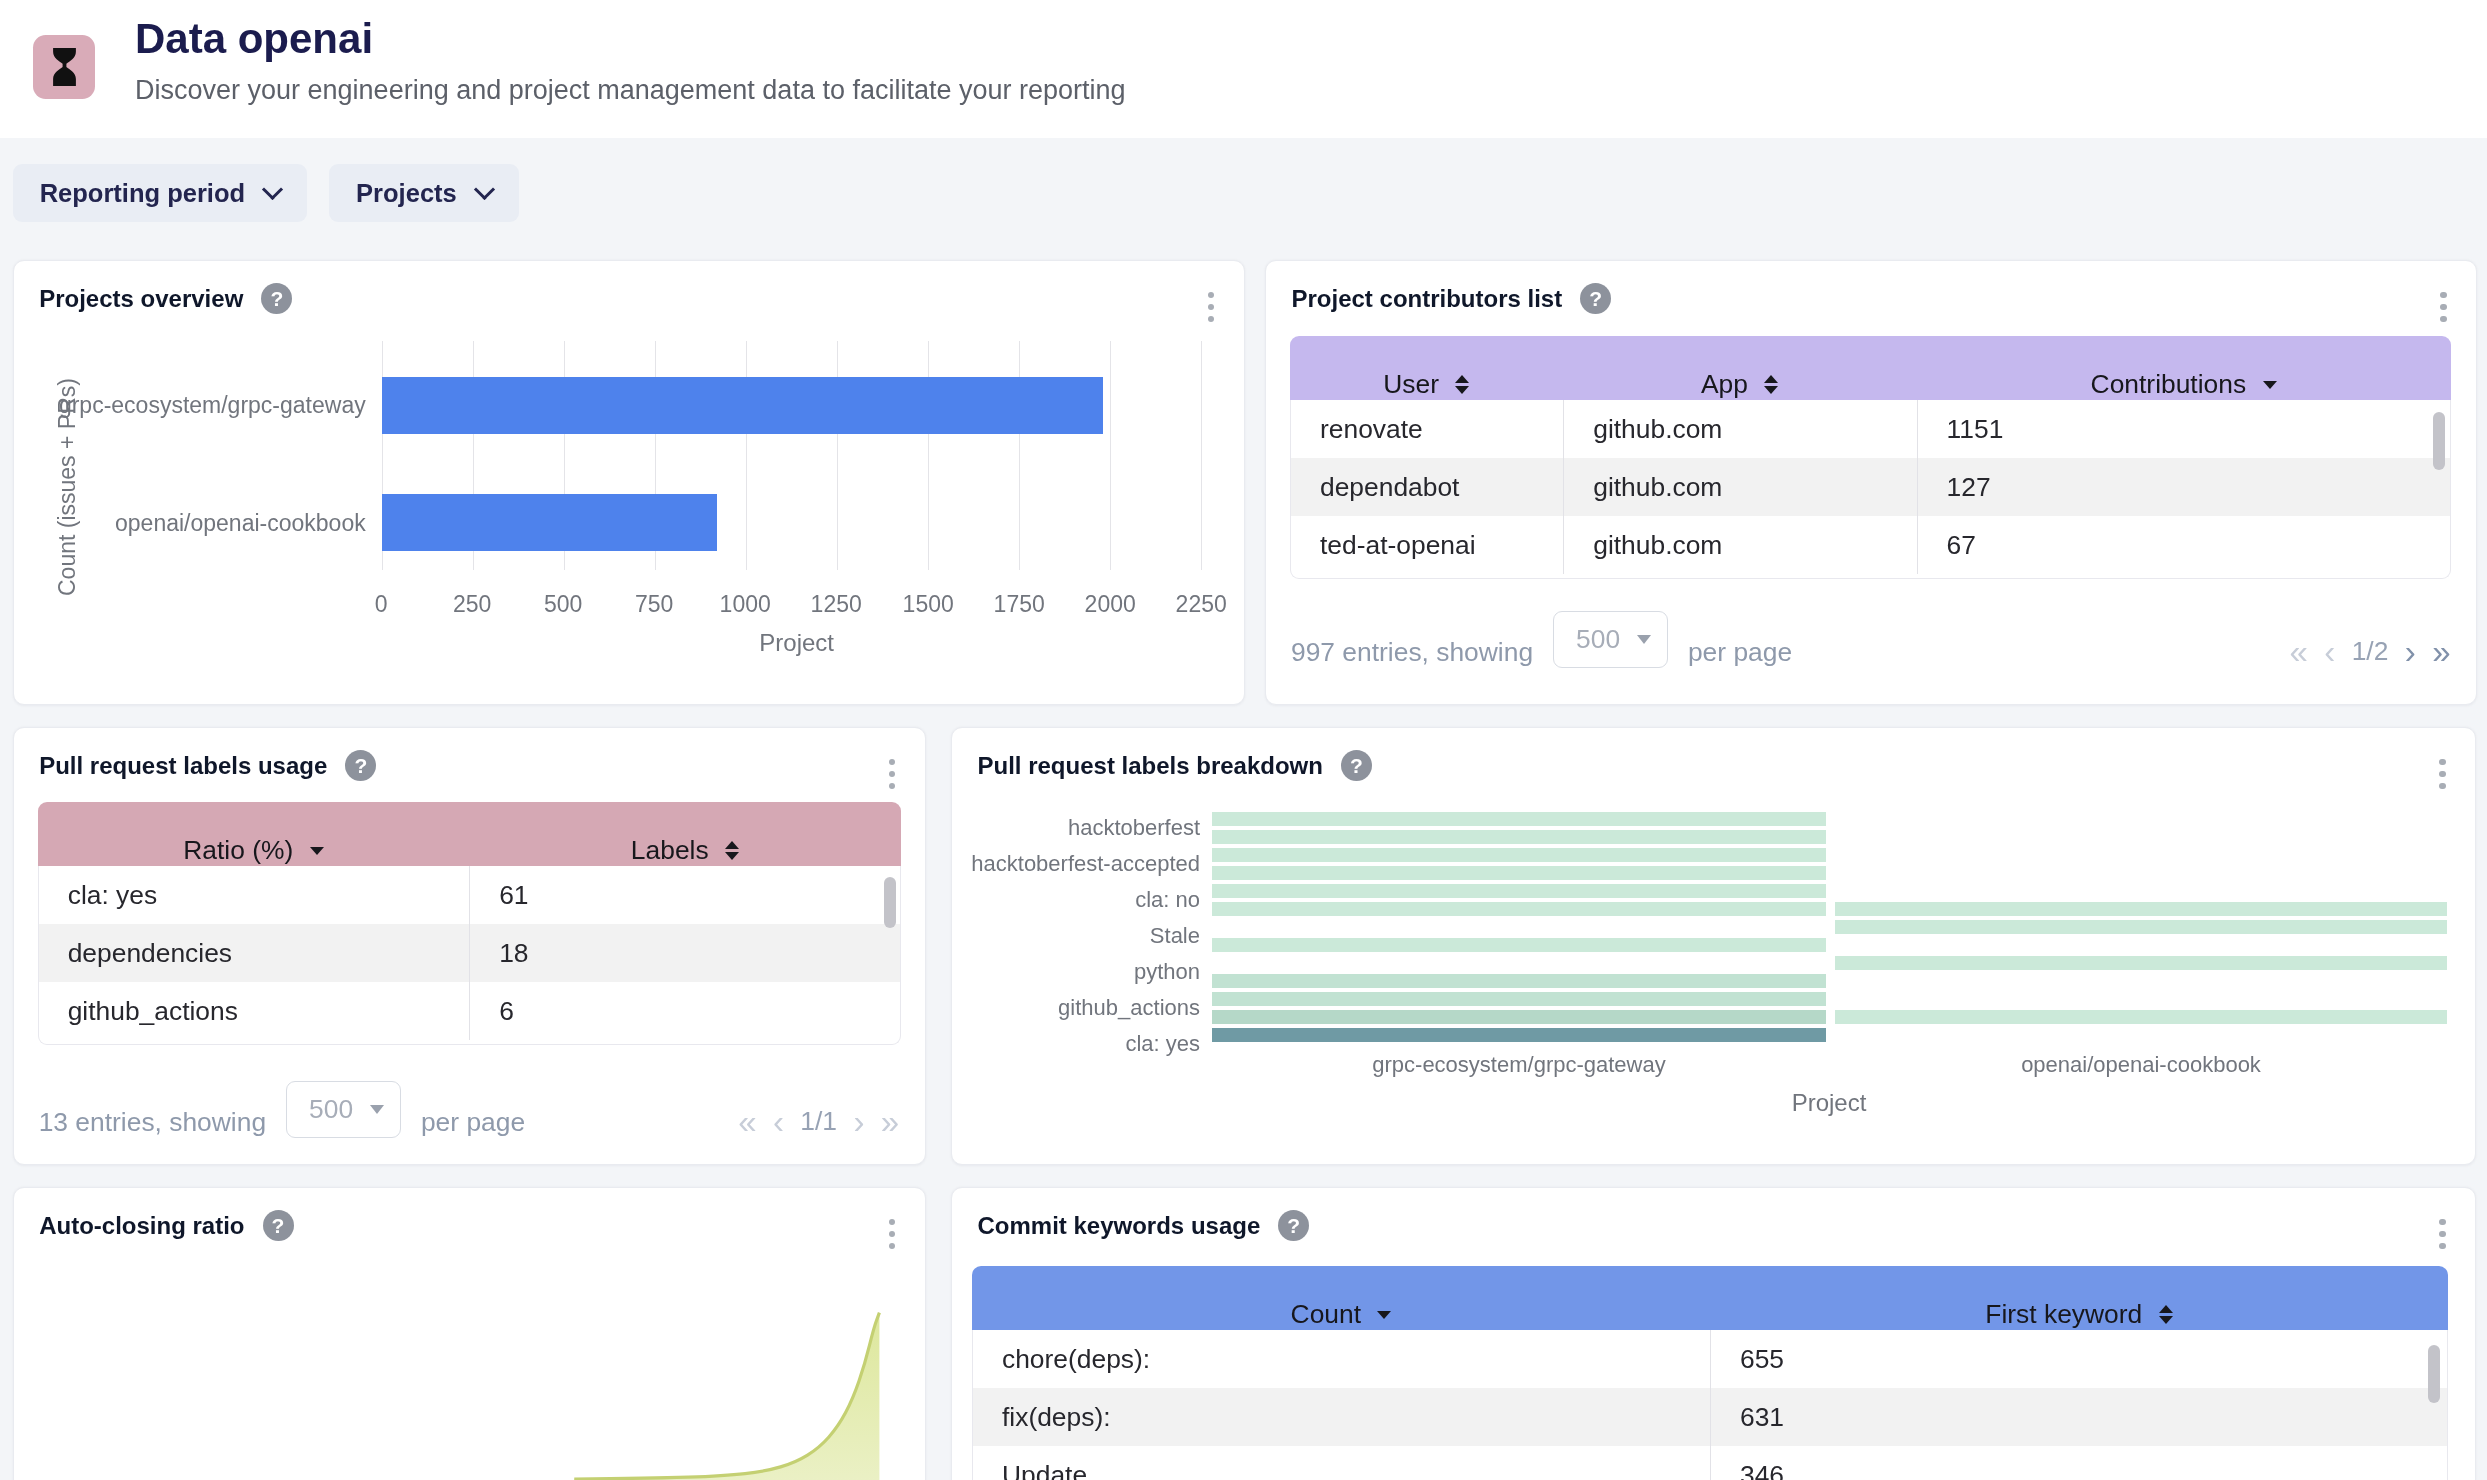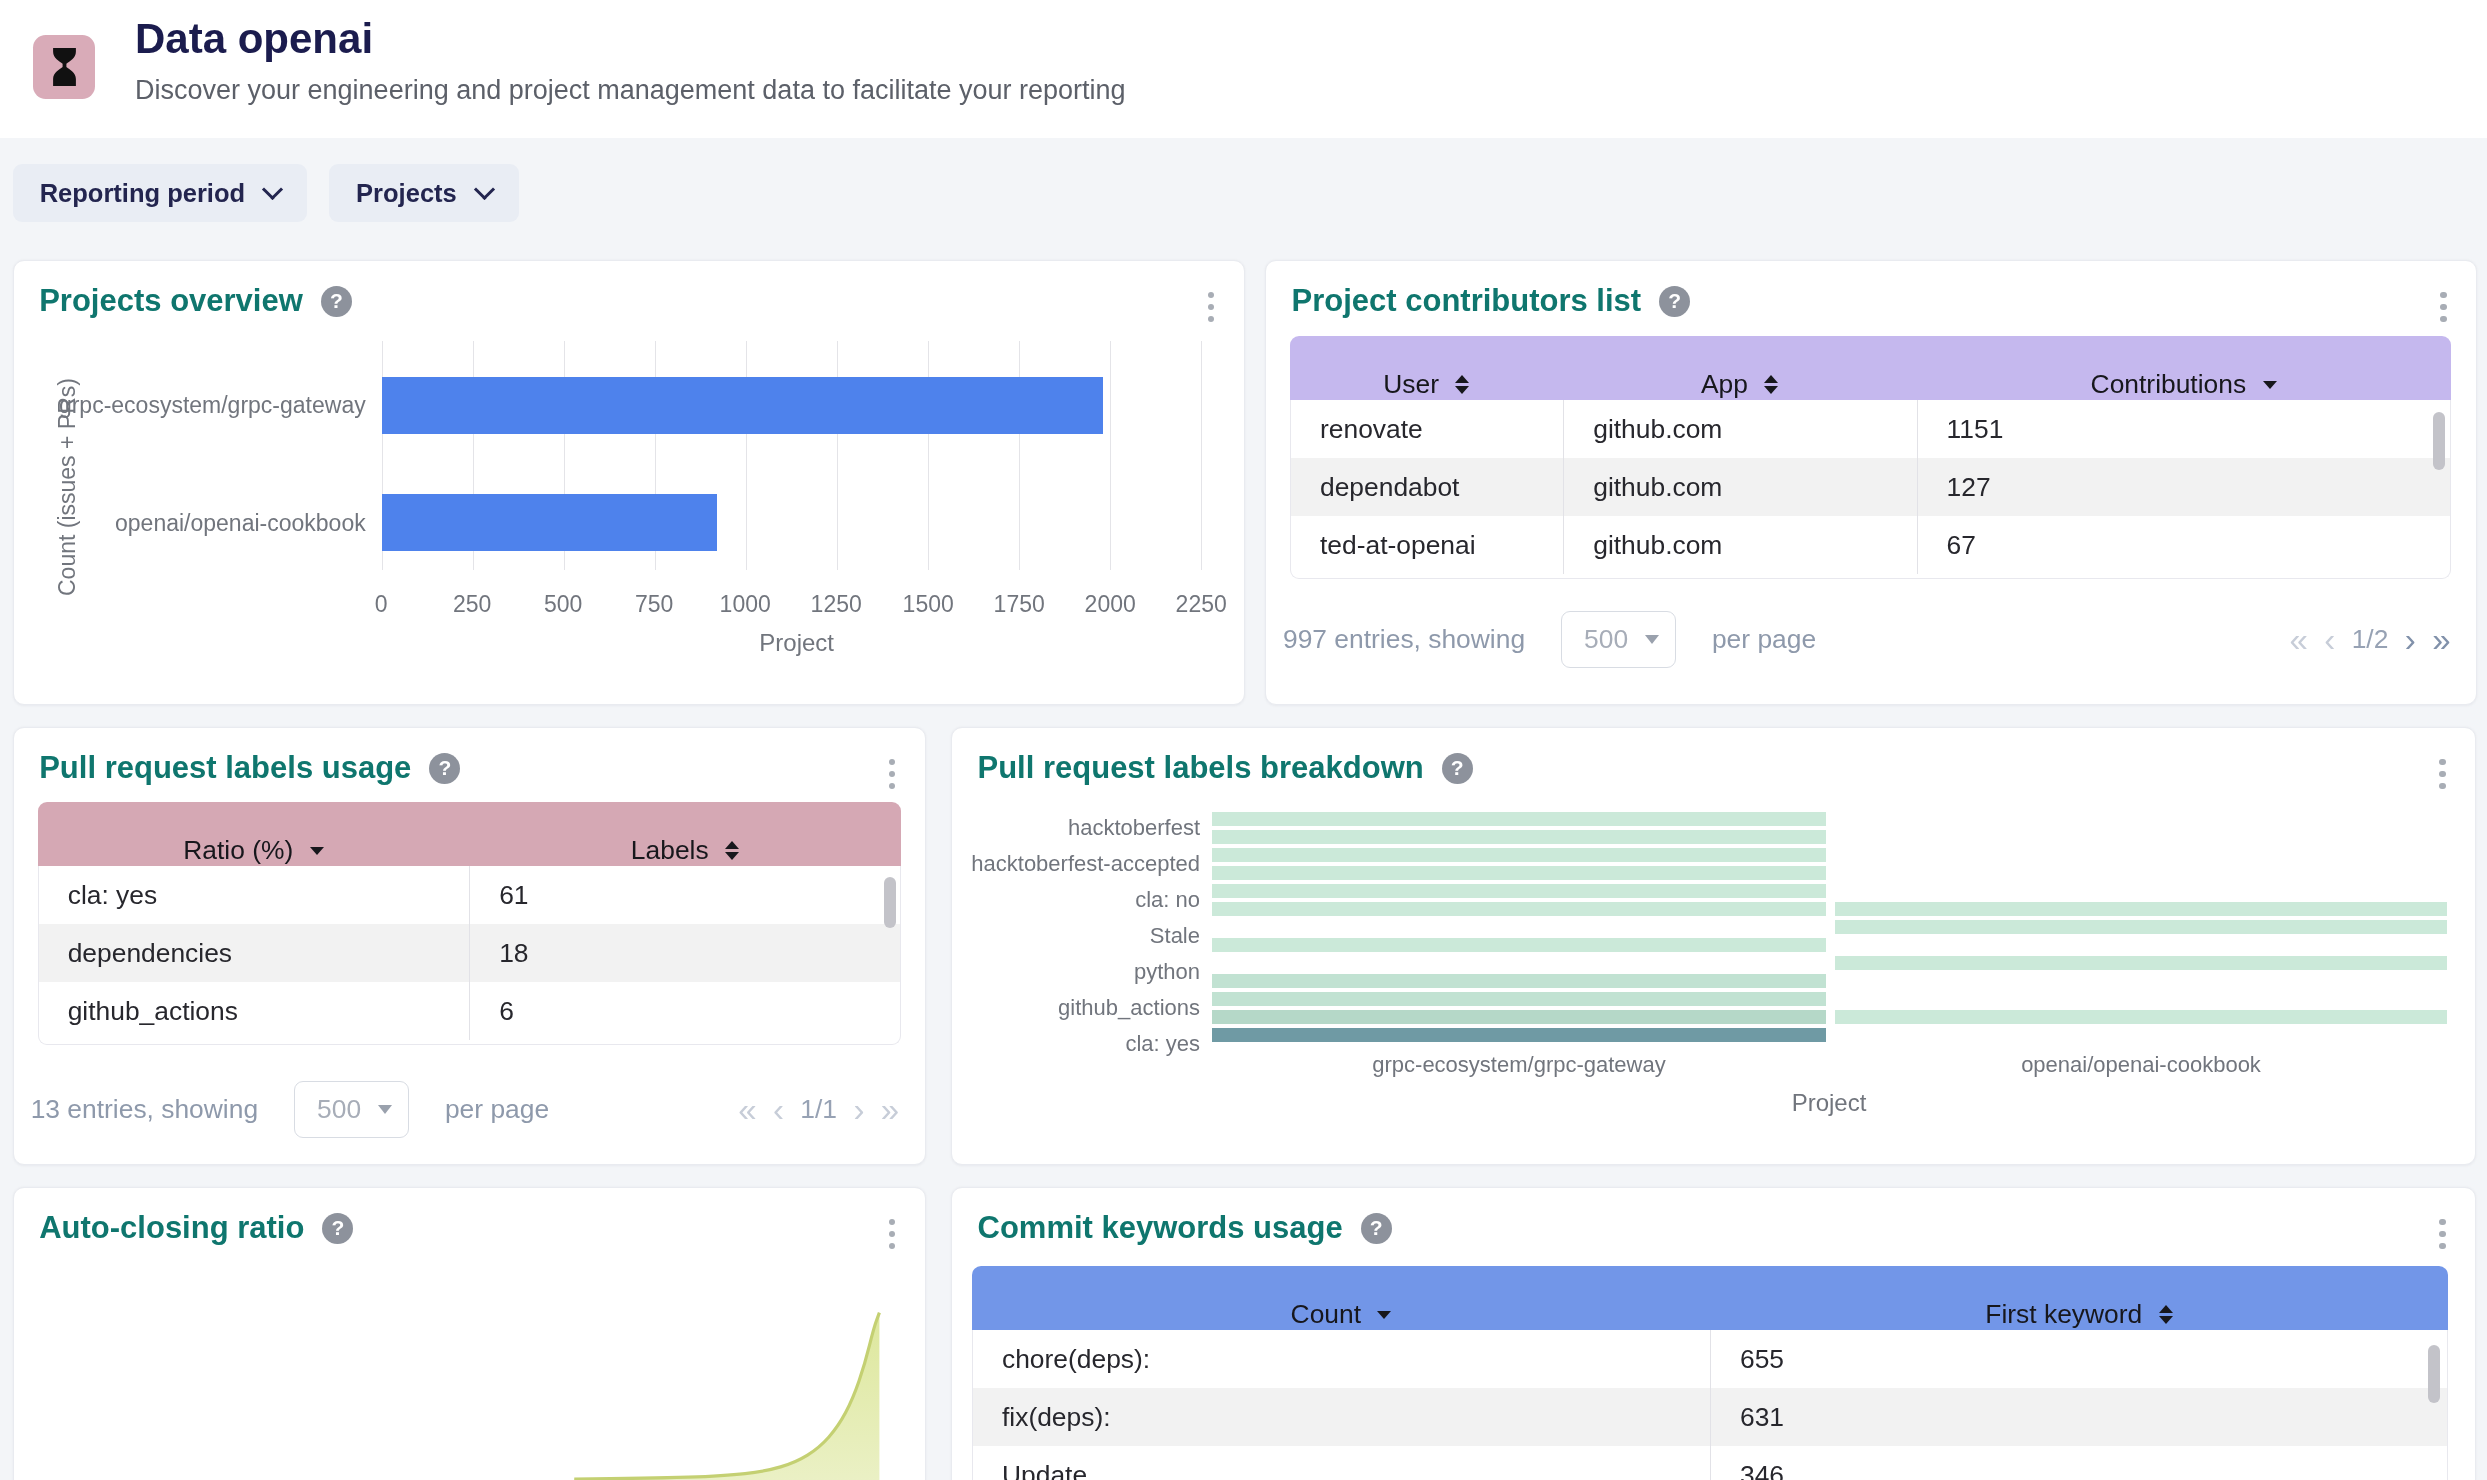--- a/index.html
+++ b/index.html
@@ -18,21 +18,21 @@
         transform:rotate(45deg);margin-top:-7.3px}
   .panel{position:absolute;background:#fff;border:0.9px solid #e9ebf0;border-radius:11px;
          box-shadow:0 0.9px 2.7px rgba(20,25,60,.05)}
   #p-overview{left:12.7px;top:260px;width:1230px;height:443px}
   #p-contrib{left:1265px;top:260px;width:1210px;height:443px}
   #p-labels{left:12.7px;top:727px;width:911px;height:436px}
   #p-breakdown{left:951px;top:727px;width:1523px;height:436px}
   #p-auto{left:12.7px;top:1187px;width:911px;height:510px}
   #p-commit{left:951px;top:1187px;width:1523px;height:510px}
   .panel-title{position:absolute;left:25.5px;top:22px;display:flex;align-items:center;gap:18px;z-index:2}
-  .panel-title h2{margin:0;font-size:31px;font-weight:700;color:#0f766e}
+  .panel-title h2{margin:0;font-size:24px;font-weight:700;color:#0f172a}
   .help{width:31px;height:31px;border-radius:50%;background:#8d929c;color:#fff;display:flex;
         align-items:center;justify-content:center;font-size:21px;font-weight:700;cursor:pointer}
   .help::before{content:"?"}
   .kebab{position:absolute;right:24px;top:25.5px;display:flex;flex-direction:column;gap:5.5px;
          cursor:pointer;padding:5.5px;z-index:2}
   .kebab i{width:6.4px;height:6.4px;border-radius:50%;background:#a8adb5}
   
   .tbl{position:absolute}
   .thead{display:flex;height:64px;border-radius:9px 9px 0 0;align-items:flex-end}
   .th{display:flex;align-items:center;justify-content:center;gap:16.4px;font-size:26.4px;color:#17171c;
@@ -42,21 +42,21 @@
         border-bottom:8.2px solid #17171c}
   .s-down{width:0;height:0;border-left:7.3px solid transparent;border-right:7.3px solid transparent;
         border-top:8.2px solid #17171c}
   .tbody{border:0.9px solid #e8e8ee;border-top:none;border-radius:0 0 9px 9px;overflow:hidden;background:#fff}
   .tr{display:flex;height:58px}
   .tr.striped{background:#f2f2f2}
   .td{display:flex;align-items:center;padding-left:29px;font-size:26.4px;color:#27272d;box-sizing:border-box}
   .td+.td{border-left:0.9px solid #e2e2e7}
   .thumb{position:absolute;width:12px;height:58px;border-radius:6.4px;background:#c3c3c9;z-index:3}
   
-  .pager{position:absolute;left:17px;right:25.5px;display:flex;align-items:center;gap:36px;
+  .pager{position:absolute;left:25px;right:25.5px;display:flex;align-items:flex-end;gap:20px;
          font-size:26.4px;color:#8e99ab}
   .pg-select{display:inline-flex;align-items:center;gap:16.4px;border:1.8px solid #d8dce3;border-radius:9px;
          height:55px;padding:0 16.4px 0 22px;color:#a7adb8;cursor:pointer;background:#fff}
   .caret{width:0;height:0;border-left:7.3px solid transparent;border-right:7.3px solid transparent;
          border-top:9px solid #9aa1ad}
   .pg-nav{margin-left:auto;display:flex;align-items:center;gap:16.4px;color:#97a2b4}
   .arrow{font-size:33px;line-height:1;color:#c7cdd8}
   .arrow.on{color:#8191aa;cursor:pointer}
   .pg-page{font-size:26.4px}
   

